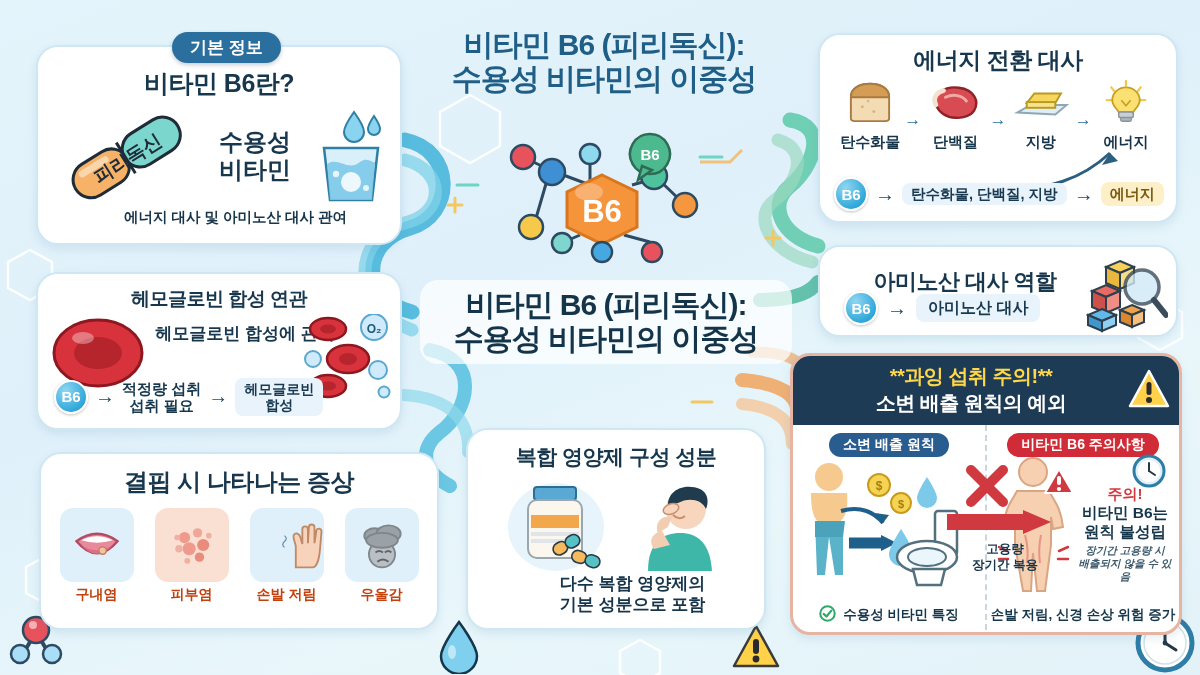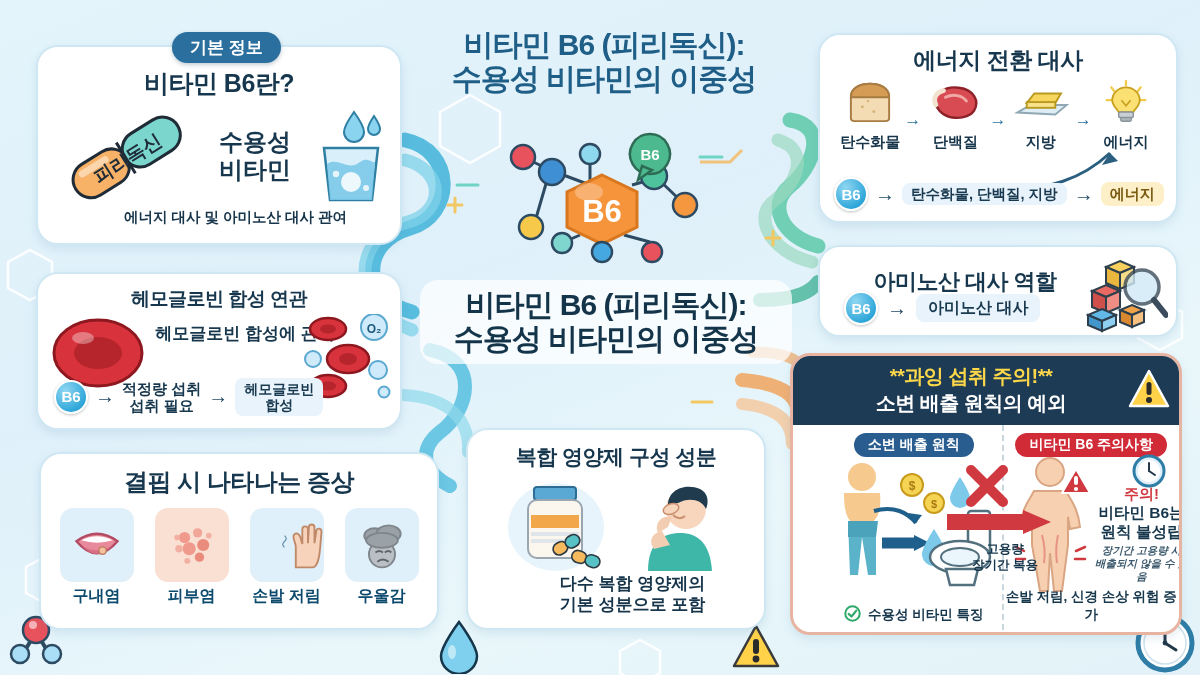--- a/index.html
+++ b/index.html
@@ -74,37 +74,37 @@
   .molecule{ position:absolute; left:492px; top:130px; width:230px; height:135px; z-index:4;}
 
   
   .sym-row{ display:flex; justify-content:space-around; align-items:flex-end; padding:0 8px;}
   .sym{ width:84px; text-align:center; }
   .sym .tile{
     width:74px;height:74px;margin:0 auto 4px;border-radius:13px;
     display:flex;align-items:center;justify-content:center; font-size:38px;
     background:#e2f1fa;
   }
-  .sym .lbl{ font-weight:bold; font-size:16px; color:#0c4a6e;}
+  .sym .lbl{ font-weight:bold; font-size:14px; color:#c2410c;}
 
   
   .chain{ display:flex; align-items:flex-end; justify-content:space-between; padding:0 16px; }
   .chain-item{ text-align:center; width:72px; }
   .chain-item .ico{ font-size:34px; line-height:42px; }
   .chain-item .t{ font-weight:bold; font-size:15px; color:#17354a; }
   .chain-arrow{ font-size:17px; color:#2b6f9c; font-weight:bold; padding-bottom:22px;}
 
   
   .warn-head{
     background:#1d3b55; color:#fff; text-align:center; padding:7px 40px 8px 10px;
     position:relative;
   }
   .warn-head .l1{ color:#ffd84a; font-weight:bold; font-size:20px; letter-spacing:-.5px;}
   .warn-head .l2{ color:#fff; font-weight:bold; font-size:20px; letter-spacing:-.5px;}
-  .warn-body{ display:flex; height:205px;margin-left:33px; }
+  .warn-body{ display:flex; height:205px; }
   .warn-col{ flex:1; position:relative; padding-top:8px; }
   .warn-col.left{ border-right:2px dashed #c9d6de; }
   .wpill{
     display:block; margin:0 auto; width:max-content; color:#fff; font-weight:bold;
     font-size:14px; padding:3px 14px; border-radius:999px;
   }
   .wpill.blue{ background:#2a5d8f; }
   .wpill.red{ background:#d02b36; }
   .wfoot{ position:absolute; bottom:6px; left:0; right:0; text-align:center;
           font-weight:bold; font-size:13.5px; color:#16364c; }

